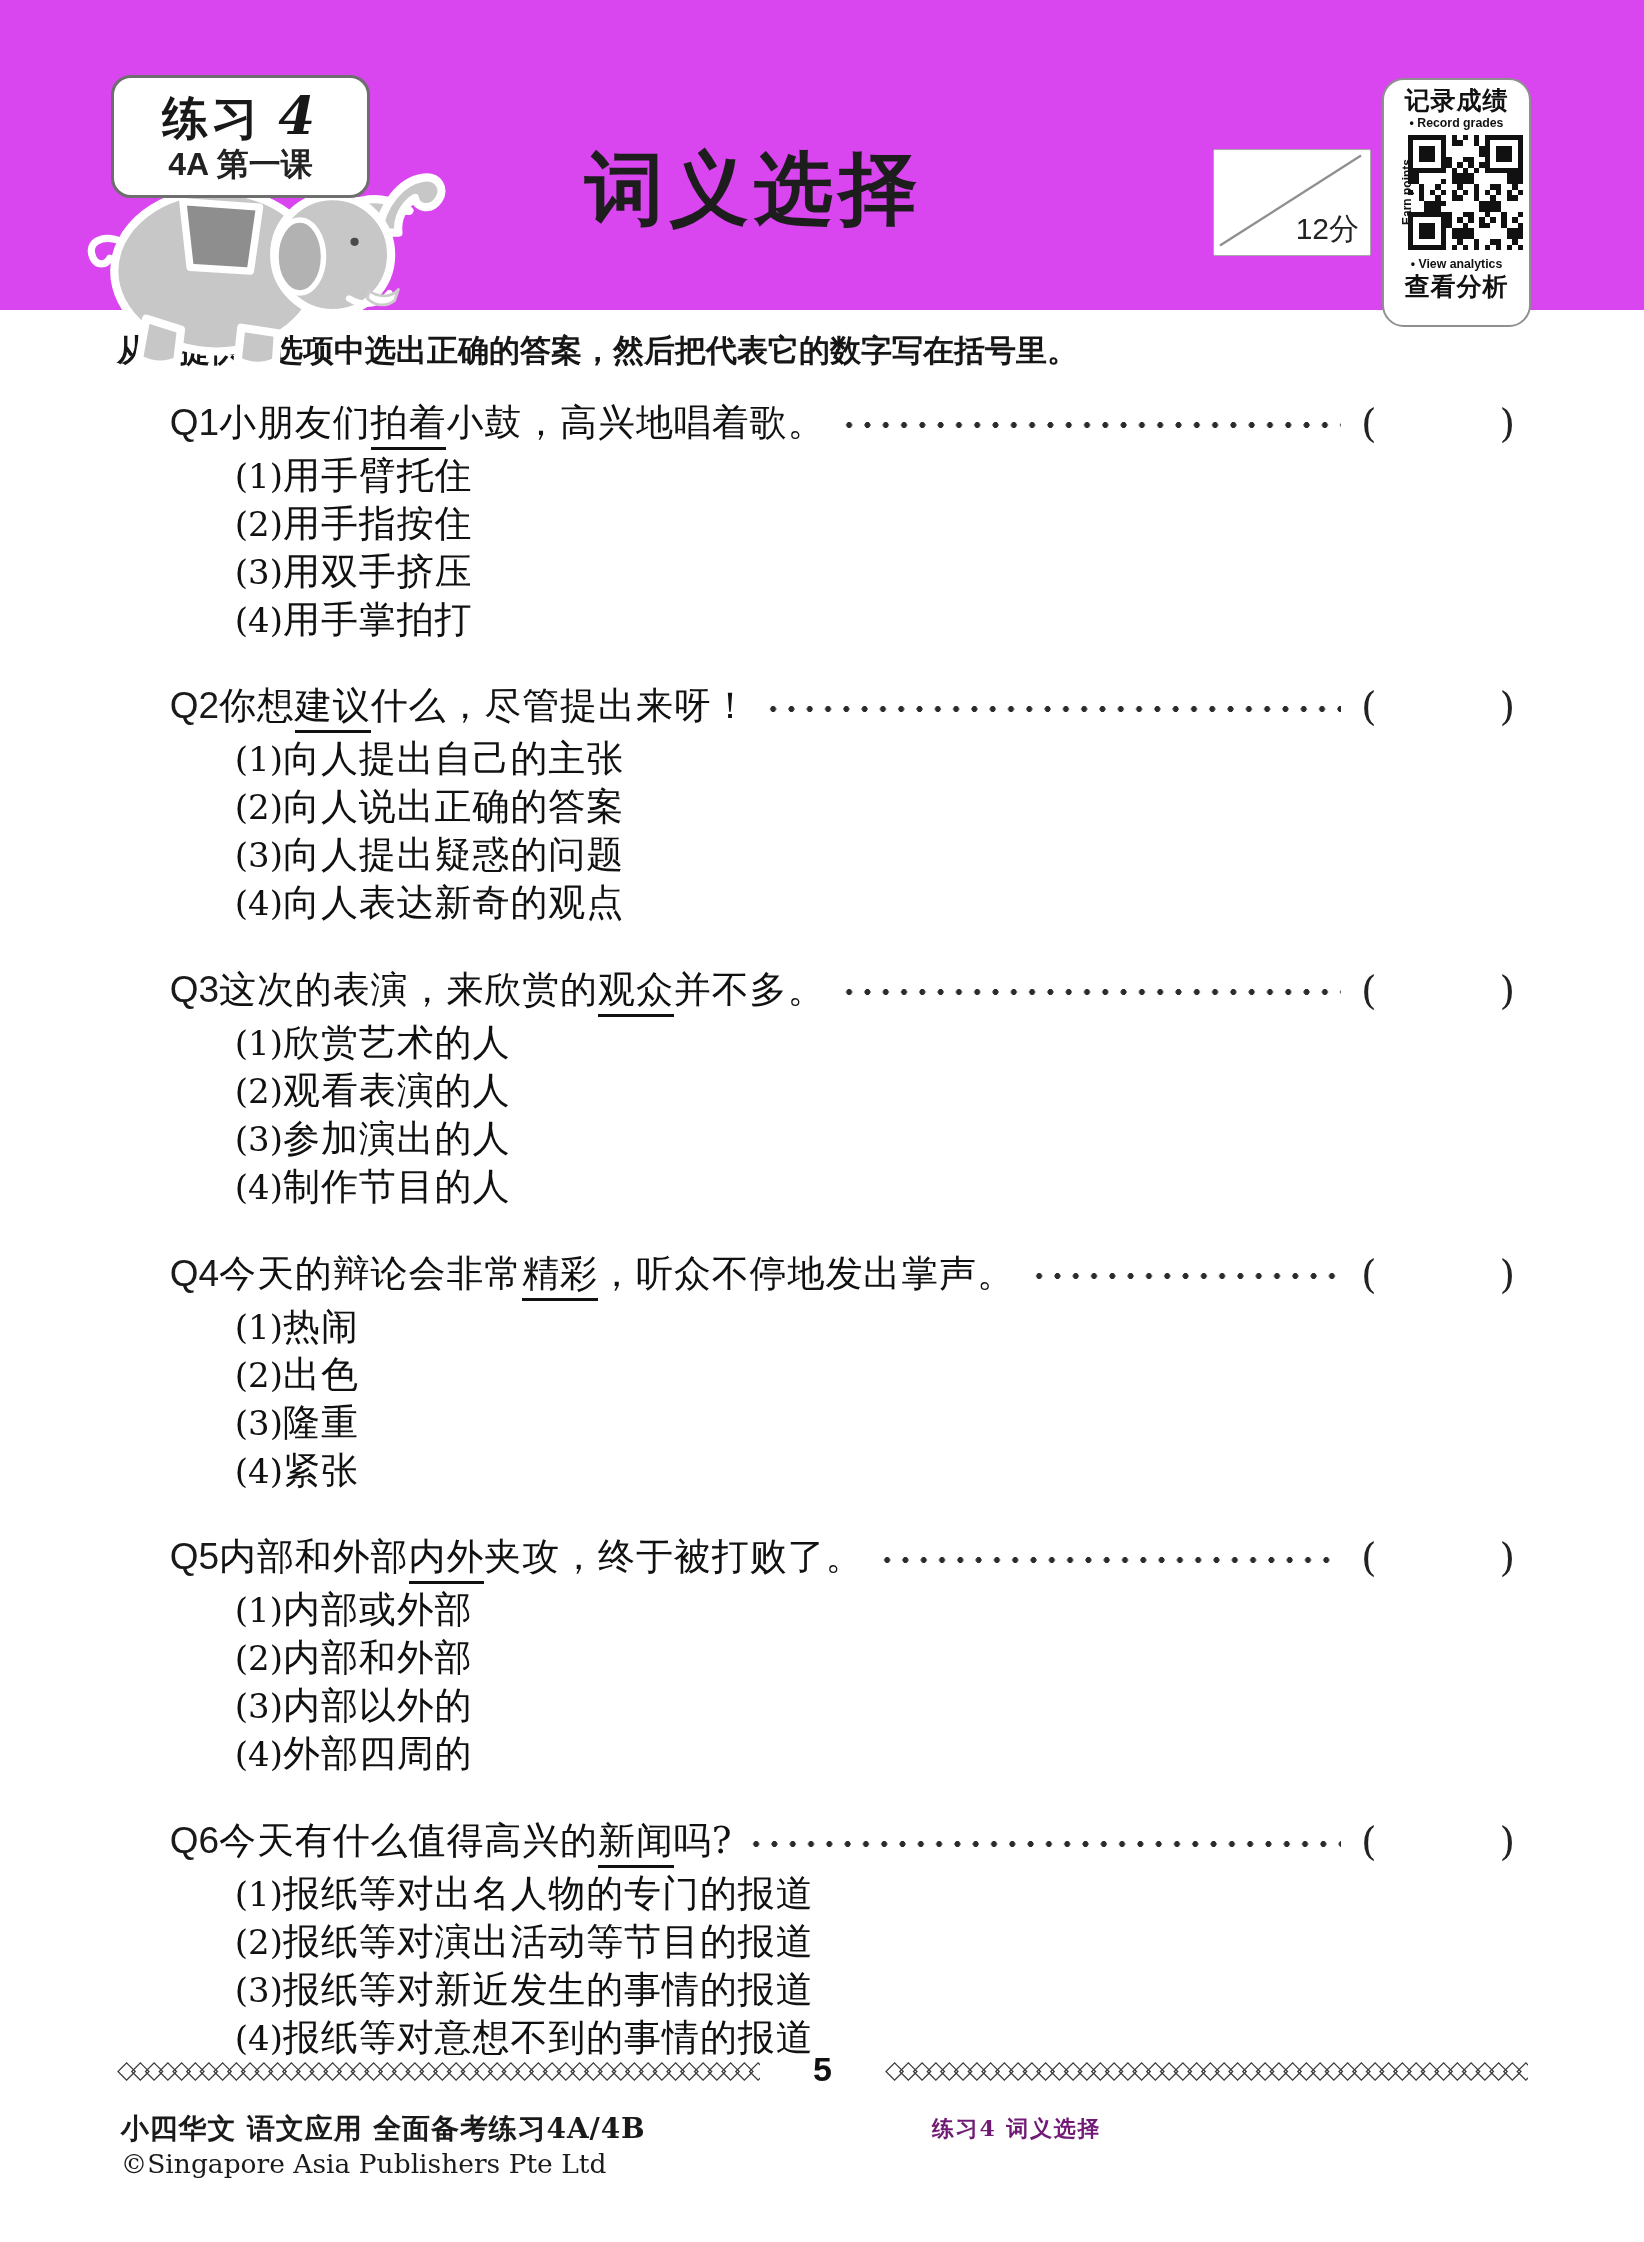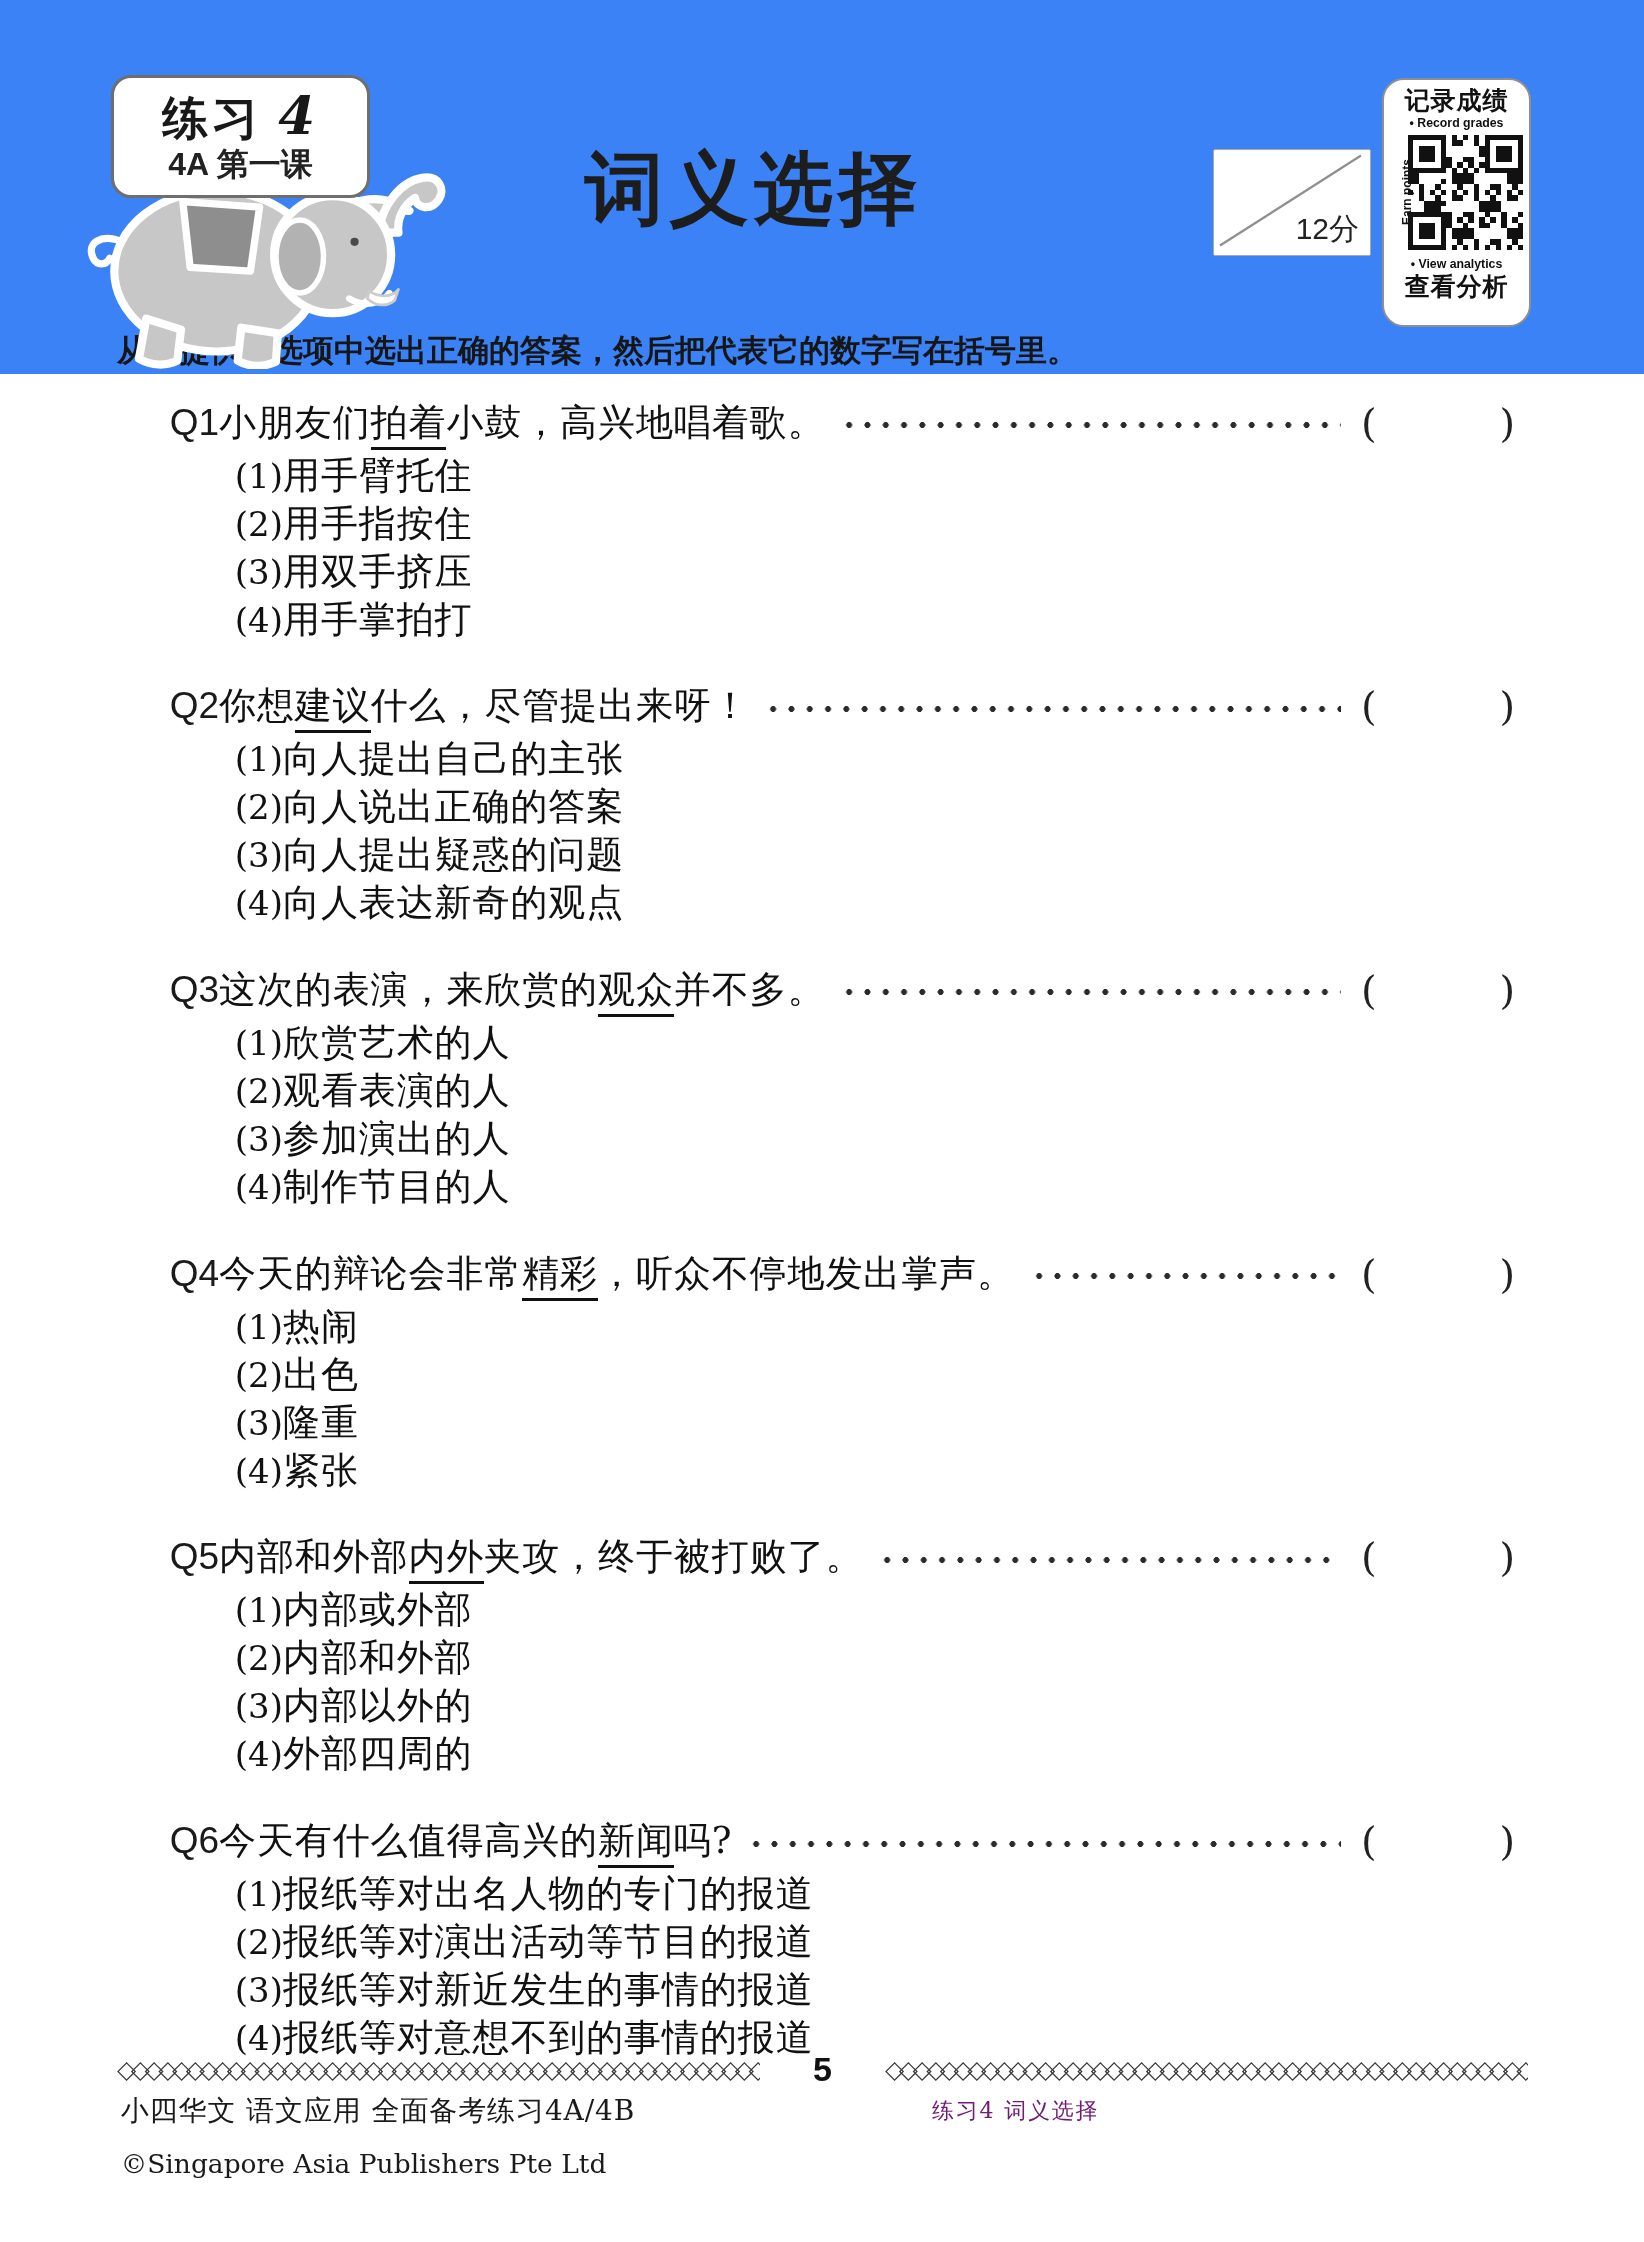--- a/index.html
+++ b/index.html
@@ -2,21 +2,21 @@
 <html style="font-size:14.6px"><head>
 <meta charset="utf-8">
 <style>
   html,body{margin:0;padding:0;background:#e8e8e8;}
   .page{
     position:relative;width:1645px;height:2242px;margin:0 auto;
     background:#ffffff;overflow:hidden;
     font-family:"Liberation Sans","DejaVu Sans",sans-serif;color:#151515;
   }
   
-  .banner{position:absolute;left:0;top:0;width:1645px;height:374px;background:#3b82f6;}
+  .banner{position:absolute;left:0;top:0;width:1645px;height:310px;background:#d946ef;}
   .elephant{position:absolute;left:75px;top:154px;z-index:1;}
   .badge{
     position:absolute;left:111px;top:75px;width:253px;height:117px;z-index:2;
     background:#ffffff;border:3.7px solid #6e6e6e;border-radius:20px;
     display:flex;flex-direction:column;align-items:center;justify-content:center;
   }
   .badge-line1{font-size:46px;font-weight:800;line-height:51px;letter-spacing:3.7px;color:#181818;}
   .badge-num{font-family:"DejaVu Serif","Liberation Serif",serif;font-style:italic;font-weight:800;font-size:53px;}
   .badge-line2{font-size:32px;font-weight:600;line-height:40px;color:#222;}
   .page-title{
@@ -77,21 +77,21 @@
     letter-spacing:0.9px;white-space:nowrap;
   }
   
   .footer{position:absolute;left:117px;top:2049px;width:1411px;}
   .pagebar{display:flex;align-items:center;height:40px;}
   .diamonds{
     flex:1;overflow:hidden;white-space:nowrap;font-size:25px;color:#3c3c3c;
     letter-spacing:-5.5px;line-height:37px;
   }
   .pagenum{flex:none;margin:0 53px;font-size:34px;font-weight:800;color:#111;}
-  .foot-row{position:relative;height:48px;margin-top:3px;}
+  .foot-row{position:relative;height:48px;margin-top:21px;font-weight:bold;}
   .foot-series{
     position:absolute;left:3.7px;top:0;font-family:"DejaVu Serif","Liberation Serif",serif;
     font-size:28px;color:#1a1a1a;letter-spacing:0.9px;
   }
   .foot-ref{
     position:absolute;left:815px;top:3.7px;font-family:"DejaVu Serif","Liberation Serif",serif;
     font-size:22px;color:#701a75;letter-spacing:1.8px;
   }
   .copyright{
     position:absolute;left:3.7px;top:99px;font-family:"DejaVu Serif","Liberation Serif",serif;

